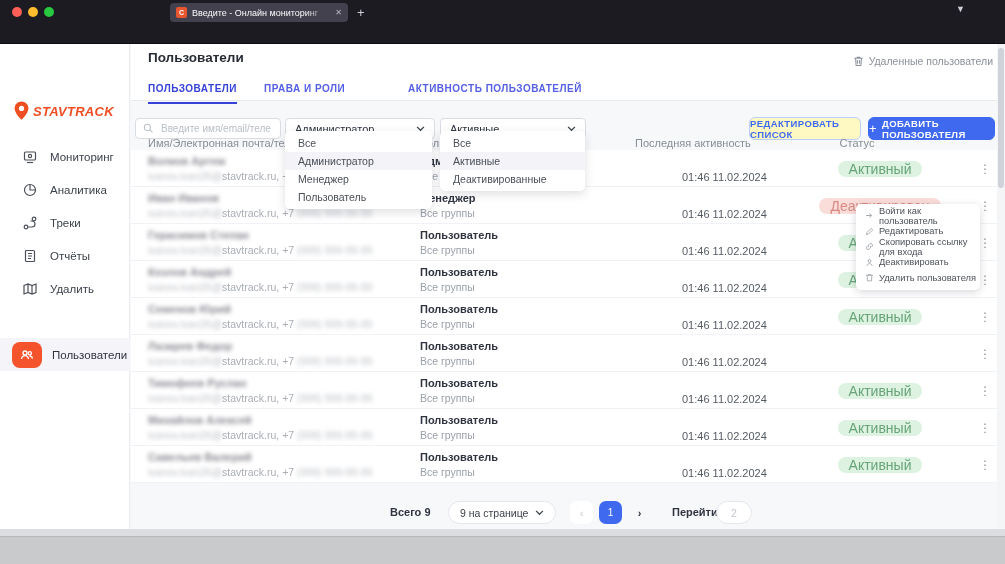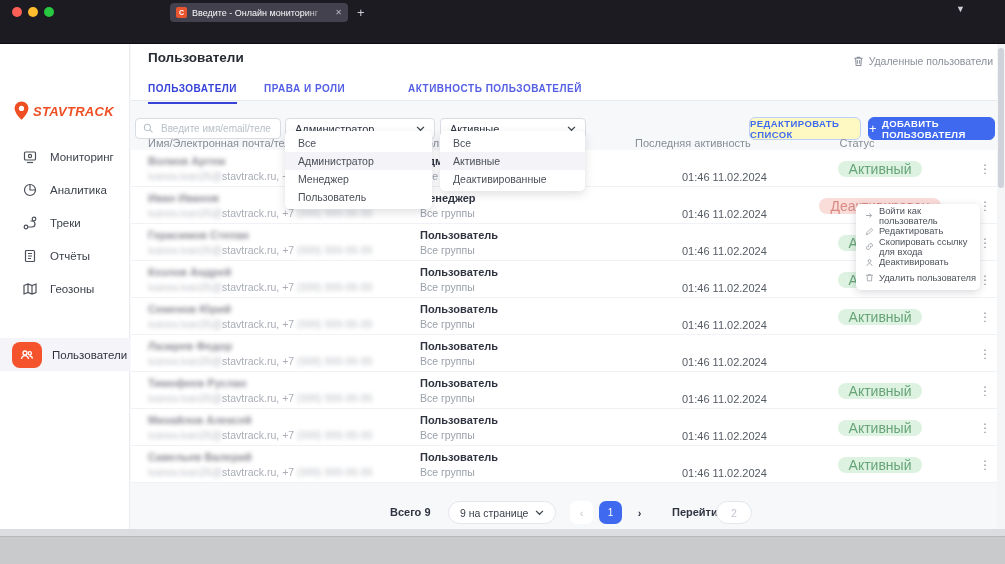--- a/index.html
+++ b/index.html
@@ -224,21 +224,21 @@
           </svg>
         </span>
       <span>Отчёты</span>
     </div>
     <div class="abs side-item" style="top:228px">
       <span>
           <svg width="16" height="16" viewBox="0 0 16 16" fill="none" stroke="#4c5059" stroke-width="1.2">
             <path d="M2 4.5L6 3l4 1.5L14 3v8.5L10 13l-4-1.5L2 13zM6 3v8.5M10 4.5V13"></path>
           </svg>
         </span>
-      <span>Геозоны</span>
+      <span>Удалить</span>
     </div>
     <div class="abs side-item active" style="top:294px">
       <span class="tile">
           <svg width="16" height="16" viewBox="0 0 16 16" fill="none" stroke="#fff" stroke-width="1.3">
             <circle cx="6" cy="6" r="2"></circle>
             <path d="M2.5 12c.3-2 1.7-3.3 3.5-3.3S9.2 10 9.5 12"></path>
             <circle cx="10.8" cy="6.3" r="1.6"></circle>
             <path d="M10.5 9c1.6 0 2.7 1 3 2.7"></path>
           </svg>
         </span>

